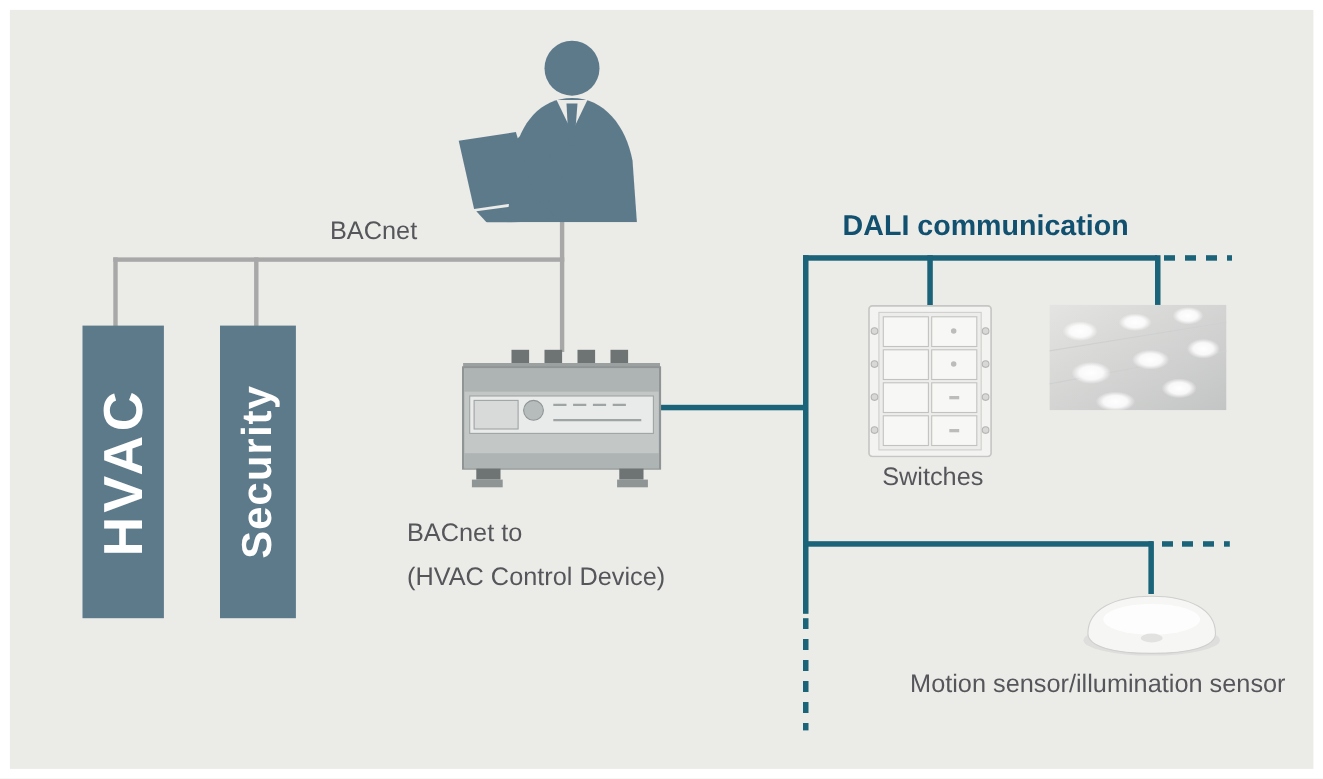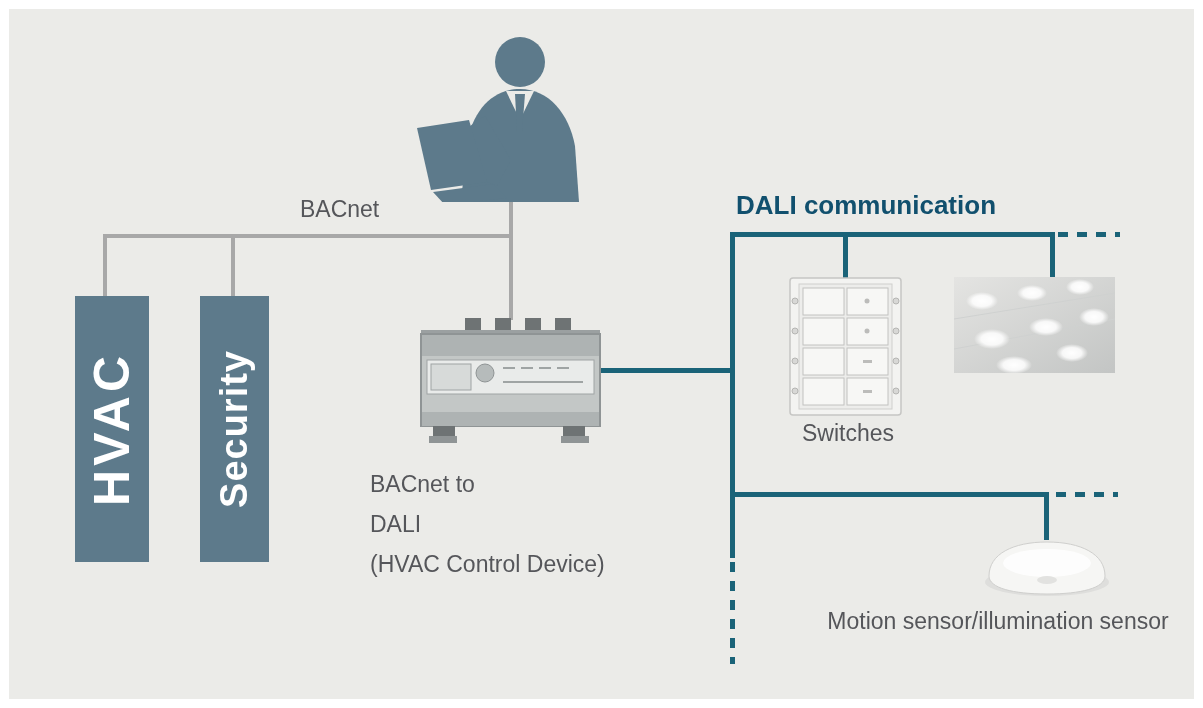--- a/index.html
+++ b/index.html
@@ -104,25 +104,24 @@
         <rect x="150" y="110" width="22" height="10"></rect>
       </g>
       <g fill="#8f9495">
         <rect x="16" y="120" width="28" height="7"></rect>
         <rect x="148" y="120" width="28" height="7"></rect>
       </g>
     </svg>
   </div>
   <div class="gateway-label">
     <div>BACnet to</div>
-    <div>DALI</div>
     <div>(HVAC Control Device)</div>
   </div>
 
-  <div class="heading" style="left:736px;top:190px;">DALI communication</div>
+  <div class="heading" style="left:766px;top:190px;">DALI communication</div>
 
   <div class="img" style="left:789px;top:277px;width:113px;height:139px;">
     <svg viewBox="0 0 113 139" width="113" height="139">
       <rect x="1" y="1" width="111" height="137" rx="3" fill="#f3f3f1" stroke="#c6c6c4" stroke-width="1.5"></rect>
       <rect x="10" y="7" width="93" height="125" fill="#ededeb" stroke="#cfcfcd"></rect>
       <g fill="#f7f7f5" stroke="#c2c2c0">
         <rect x="14" y="11" width="41" height="27"></rect>
         <rect x="58" y="11" width="41" height="27"></rect>
         <rect x="14" y="41" width="41" height="27"></rect>
         <rect x="58" y="41" width="41" height="27"></rect>

